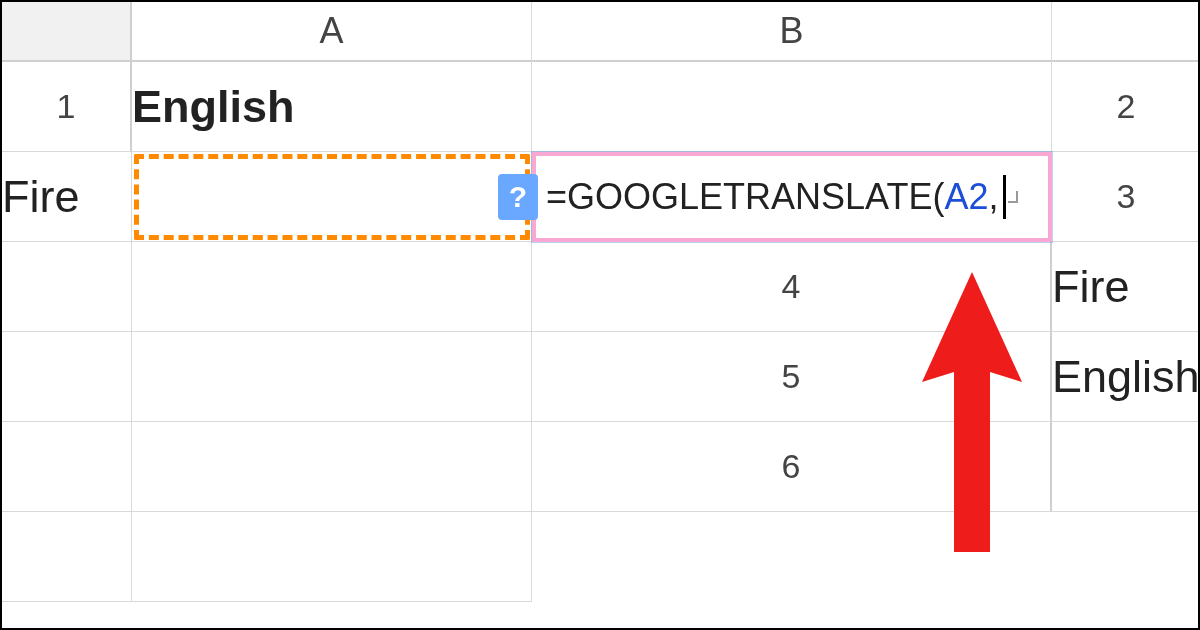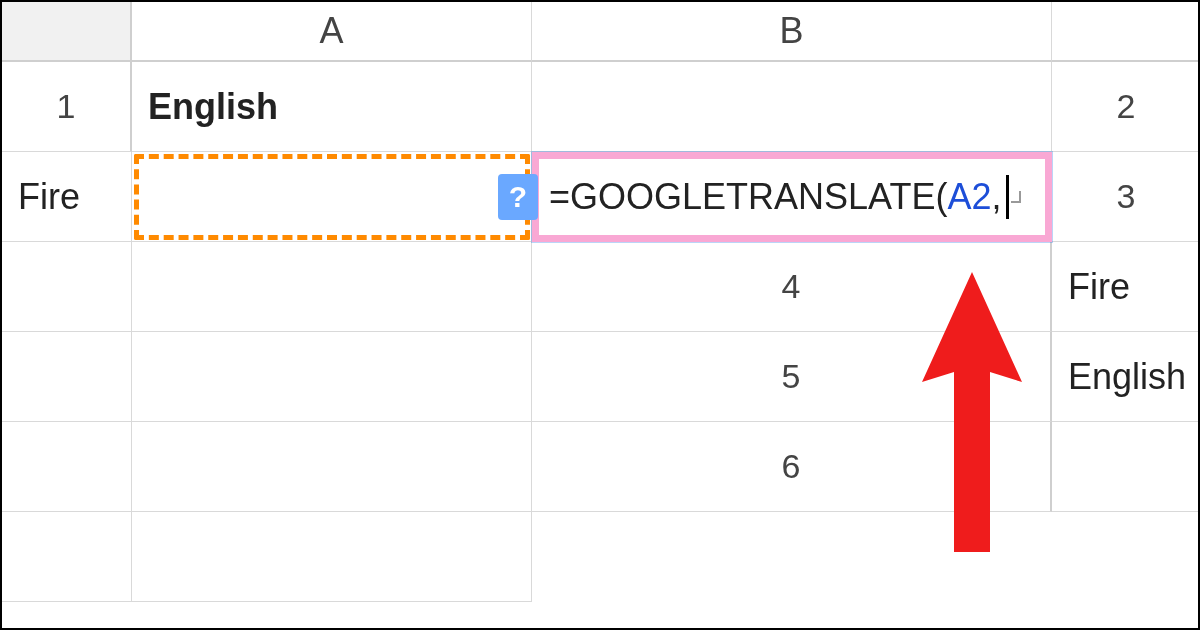--- a/index.html
+++ b/index.html
@@ -18,22 +18,22 @@
     grid-template-columns: 130px 400px 520px 150px;
     grid-template-rows: 60px repeat(6, 90px);
     width: 100%;
     height: 100%;
   }
   .cell {
     border-right: 1px solid #d9d9d9;
     border-bottom: 1px solid #d9d9d9;
     display: flex;
     align-items: center;
-    padding-left: 16px;
-    font-size: 36px;
+    padding-left: 0;
+    font-size: 45px;
     color: #222;
     position: relative;
     background: #fff;
   }
   .col-letter {
     justify-content: center;
     font-size: 36px;
     color: #444;
     padding-left: 0;
     background: #fff;
@@ -78,21 +78,21 @@
     position: absolute;
     left: 530px;
     top: calc(60px + 90px);
     width: 520px;
     height: 90px;
     pointer-events: none;
   }
   .active-frame {
     position: absolute;
     inset: 0;
-    border: 7px solid #f9a8d4;
+    border: 4px solid #f9a8d4;
     background: #fff;
     box-shadow: 0 0 0 1px rgba(26,115,232,.3);
     display: flex;
     align-items: center;
     padding-left: 8px;
     font-size: 36px;
     color: #222;
     overflow: hidden;
     white-space: nowrap;
   }

